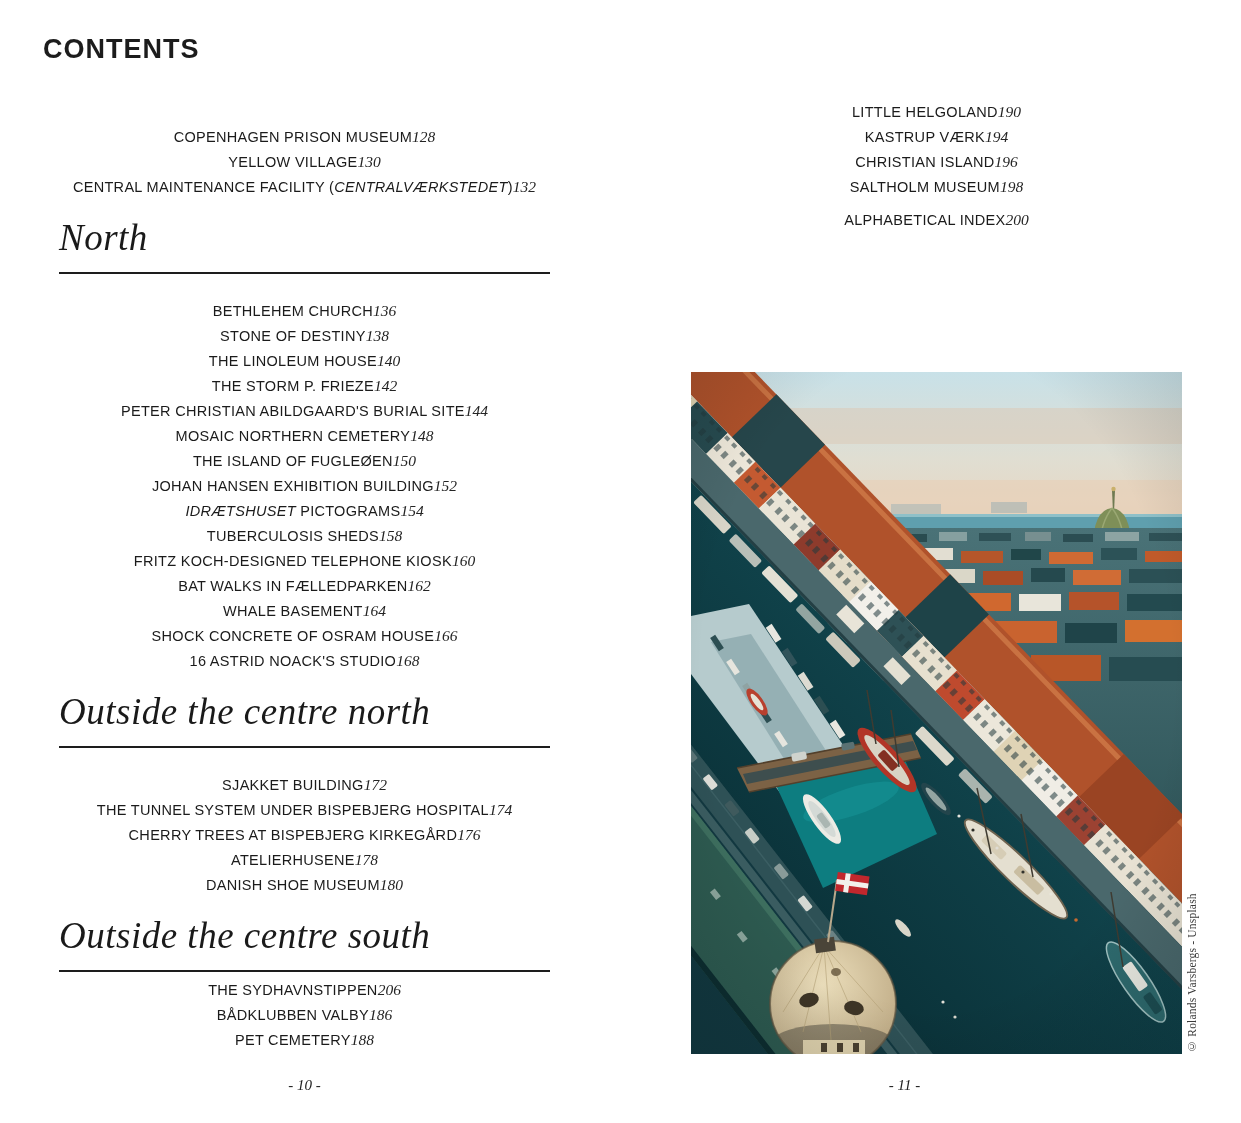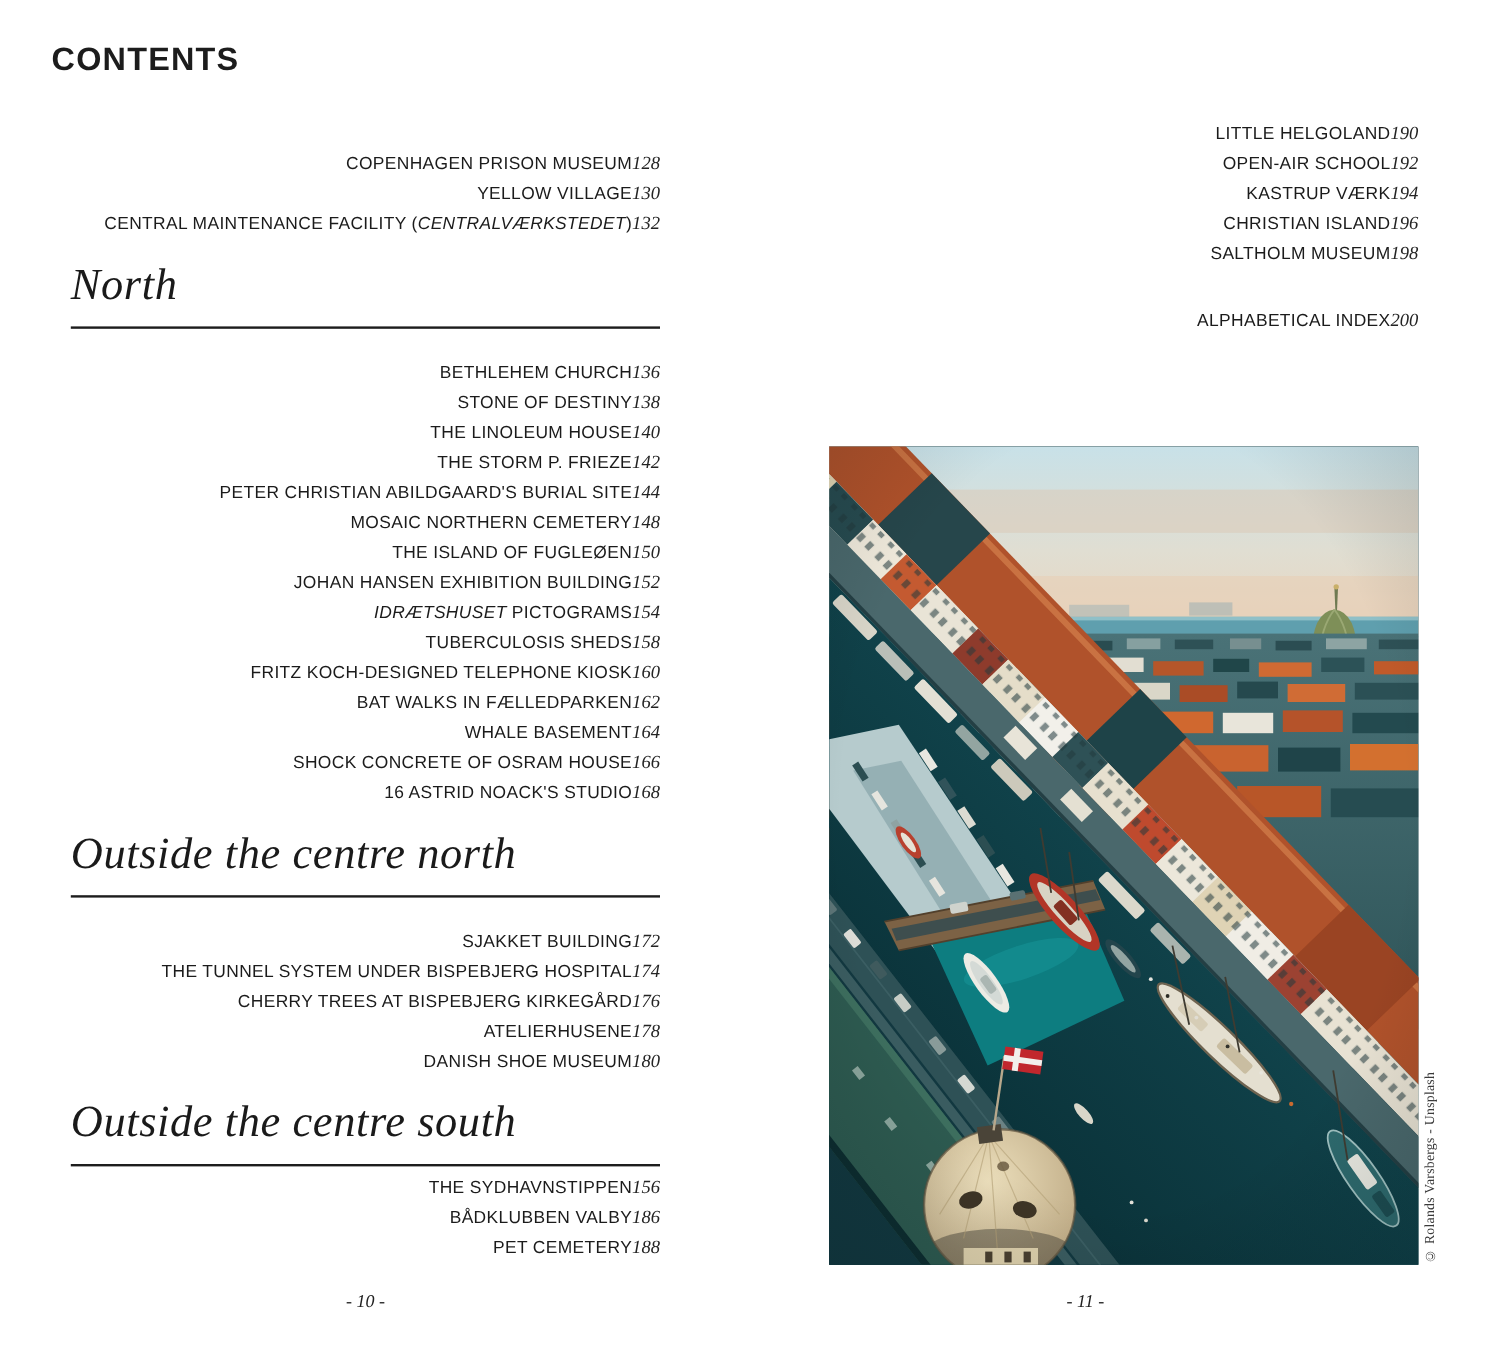--- a/index.html
+++ b/index.html
@@ -8,31 +8,31 @@
     font-family:"Liberation Sans",sans-serif;color:#191919;overflow:hidden;
   }
   .doc-title{
     position:absolute;left:43px;top:34px;margin:0;
     font-size:27px;font-weight:bold;letter-spacing:1px;color:#1c1c1c;
   }
   .col{position:absolute;width:491px;}
   .col-left{left:59px;top:124px;}
   .col-right{left:691px;top:99px;}
   .toc-list{margin:0;}
-  .toc-row{display:flex;justify-content:flex-end;align-items:baseline;height:25px;line-height:25px;}
+  .toc-row{display:flex;justify-content:center;align-items:baseline;height:25px;line-height:25px;}
   .toc-label{font-size:14.5px;letter-spacing:.3px;white-space:nowrap;color:#1b1b1b;}
   .toc-label i{font-style:italic;}
   .toc-page{font-family:"Liberation Serif",serif;font-style:italic;font-size:15.5px;color:#242424;}
   .toc-section h2{
     font-family:"Liberation Serif",serif;font-style:italic;font-weight:normal;
     font-size:37px;line-height:37px;margin:20px 0 16px;letter-spacing:.5px;color:#1a1a1a;
   }
   .section-rule{border:0;border-top:2px solid #1d1d1d;margin:0 0 24px;}
   #left-sections .toc-section:nth-child(3) .section-rule{margin-bottom:5px;}
-  .index-row{margin-top:31px;}
+  .index-row{margin-top:8px;}
   .page-footer{
     position:absolute;width:491px;top:1077px;text-align:center;
     font-family:"Liberation Serif",serif;font-style:italic;font-size:15px;color:#222;
   }
   #footer-left{left:59px;}
   #footer-right{left:659px;}
   .photo{position:absolute;left:691px;top:372px;width:491px;height:682px;background:#0b343b;}
   .photo svg{display:block;}
   .photo-credit{
     position:absolute;left:1186px;top:888px;height:164px;
@@ -179,21 +179,21 @@
   </div>
 </div>
       </section>
 
       <section class="toc-section">
         <h2>Outside the centre south</h2>
         <hr class="section-rule">
         <div class="toc-list">
   <div class="toc-row">
     <span class="toc-label">THE SYDHAVNSTIPPEN</span>
-    <span class="toc-page">156</span>
+    <span class="toc-page">206</span>
   </div>
 
   <div class="toc-row">
     <span class="toc-label">BÅDKLUBBEN VALBY</span>
     <span class="toc-page">186</span>
   </div>
 
   <div class="toc-row">
     <span class="toc-label">PET CEMETERY</span>
     <span class="toc-page">188</span>
@@ -203,24 +203,20 @@
     </div>
   </div>
 
   <div class="col col-right">
     <div class="toc-list">
   <div class="toc-row">
     <span class="toc-label">LITTLE HELGOLAND</span>
     <span class="toc-page">190</span>
   </div>
 
-  <div class="toc-row">
-    <span class="toc-label">OPEN-AIR SCHOOL</span>
-    <span class="toc-page">192</span>
-  </div>
 
   <div class="toc-row">
     <span class="toc-label">KASTRUP VÆRK</span>
     <span class="toc-page">194</span>
   </div>
 
   <div class="toc-row">
     <span class="toc-label">CHRISTIAN ISLAND</span>
     <span class="toc-page">196</span>
   </div>

